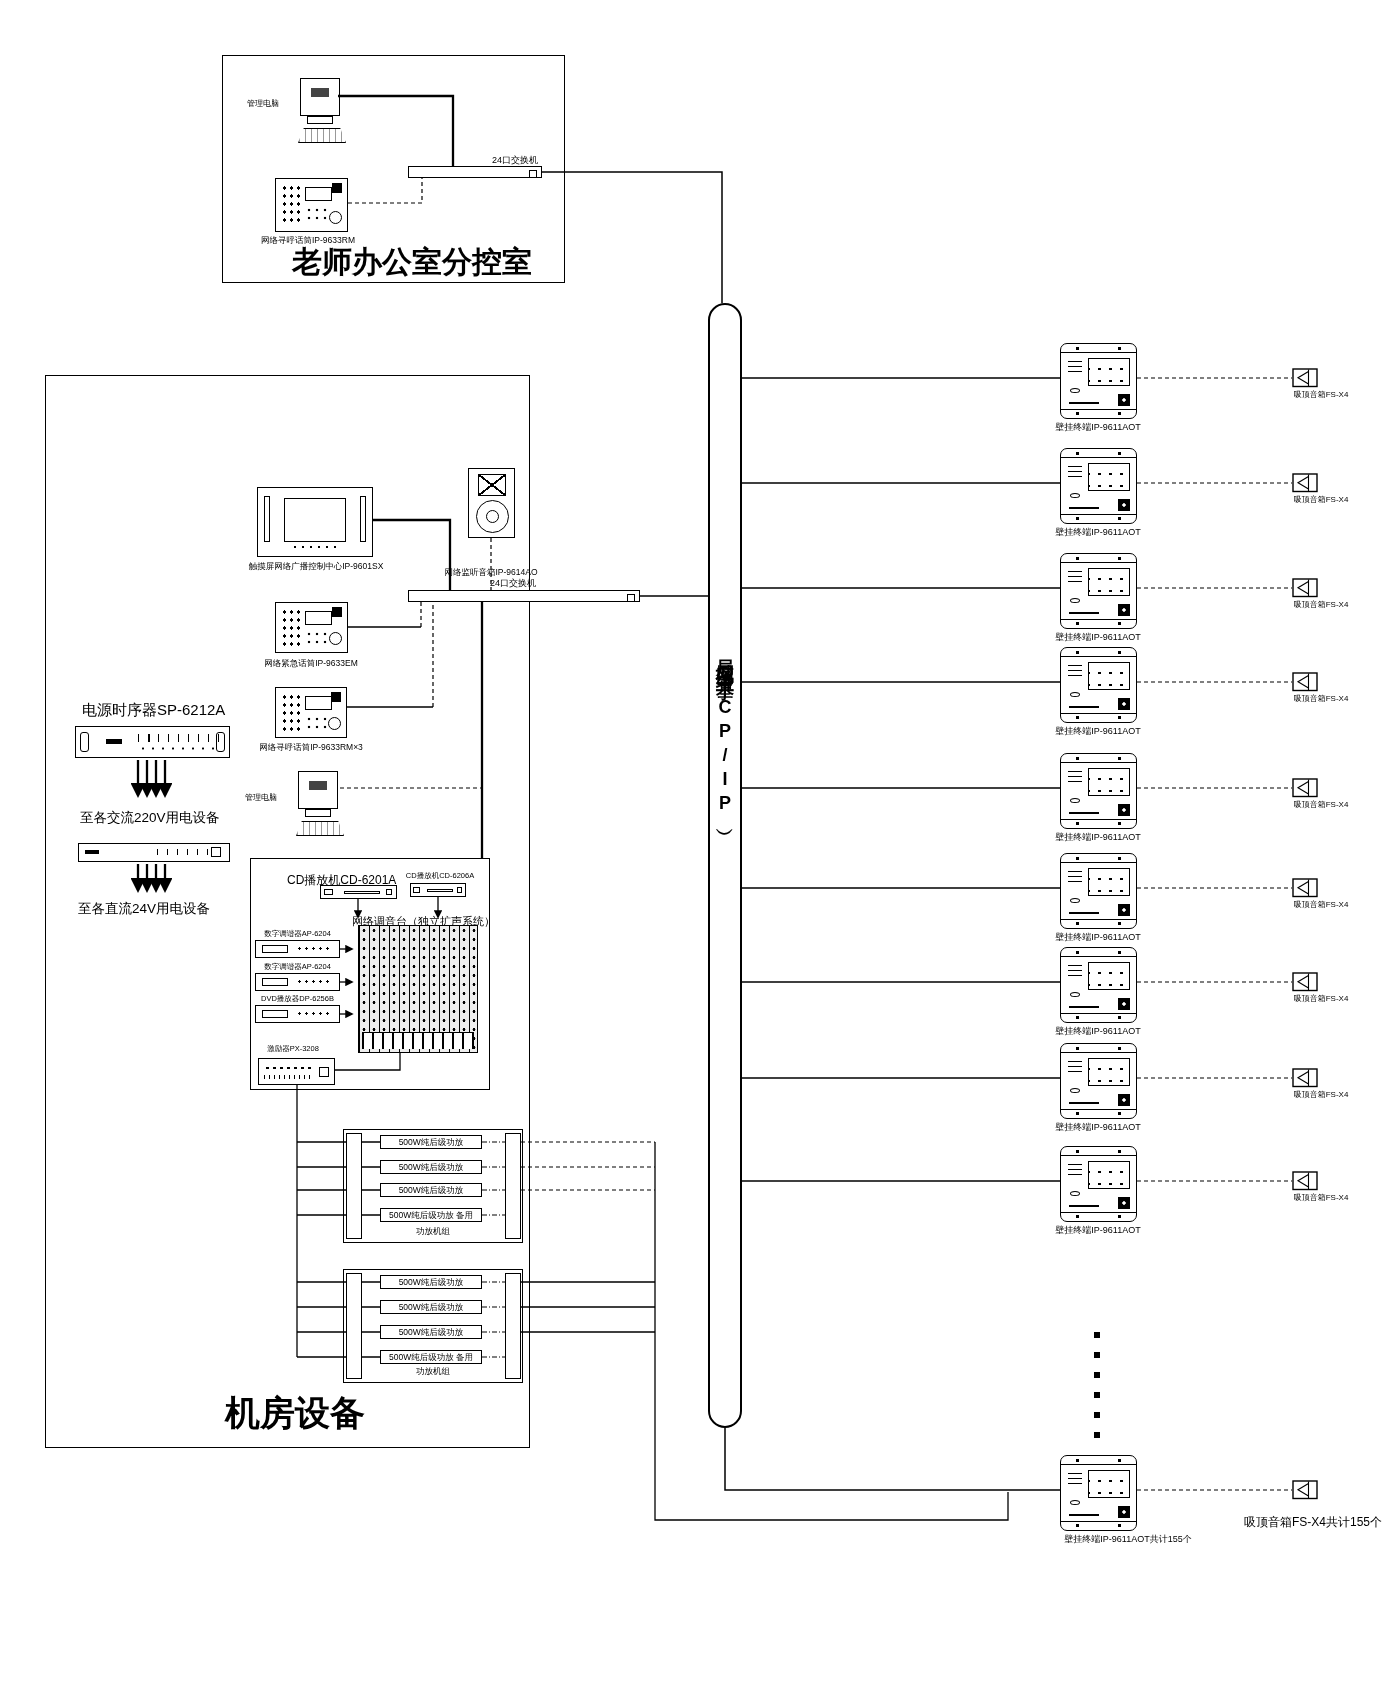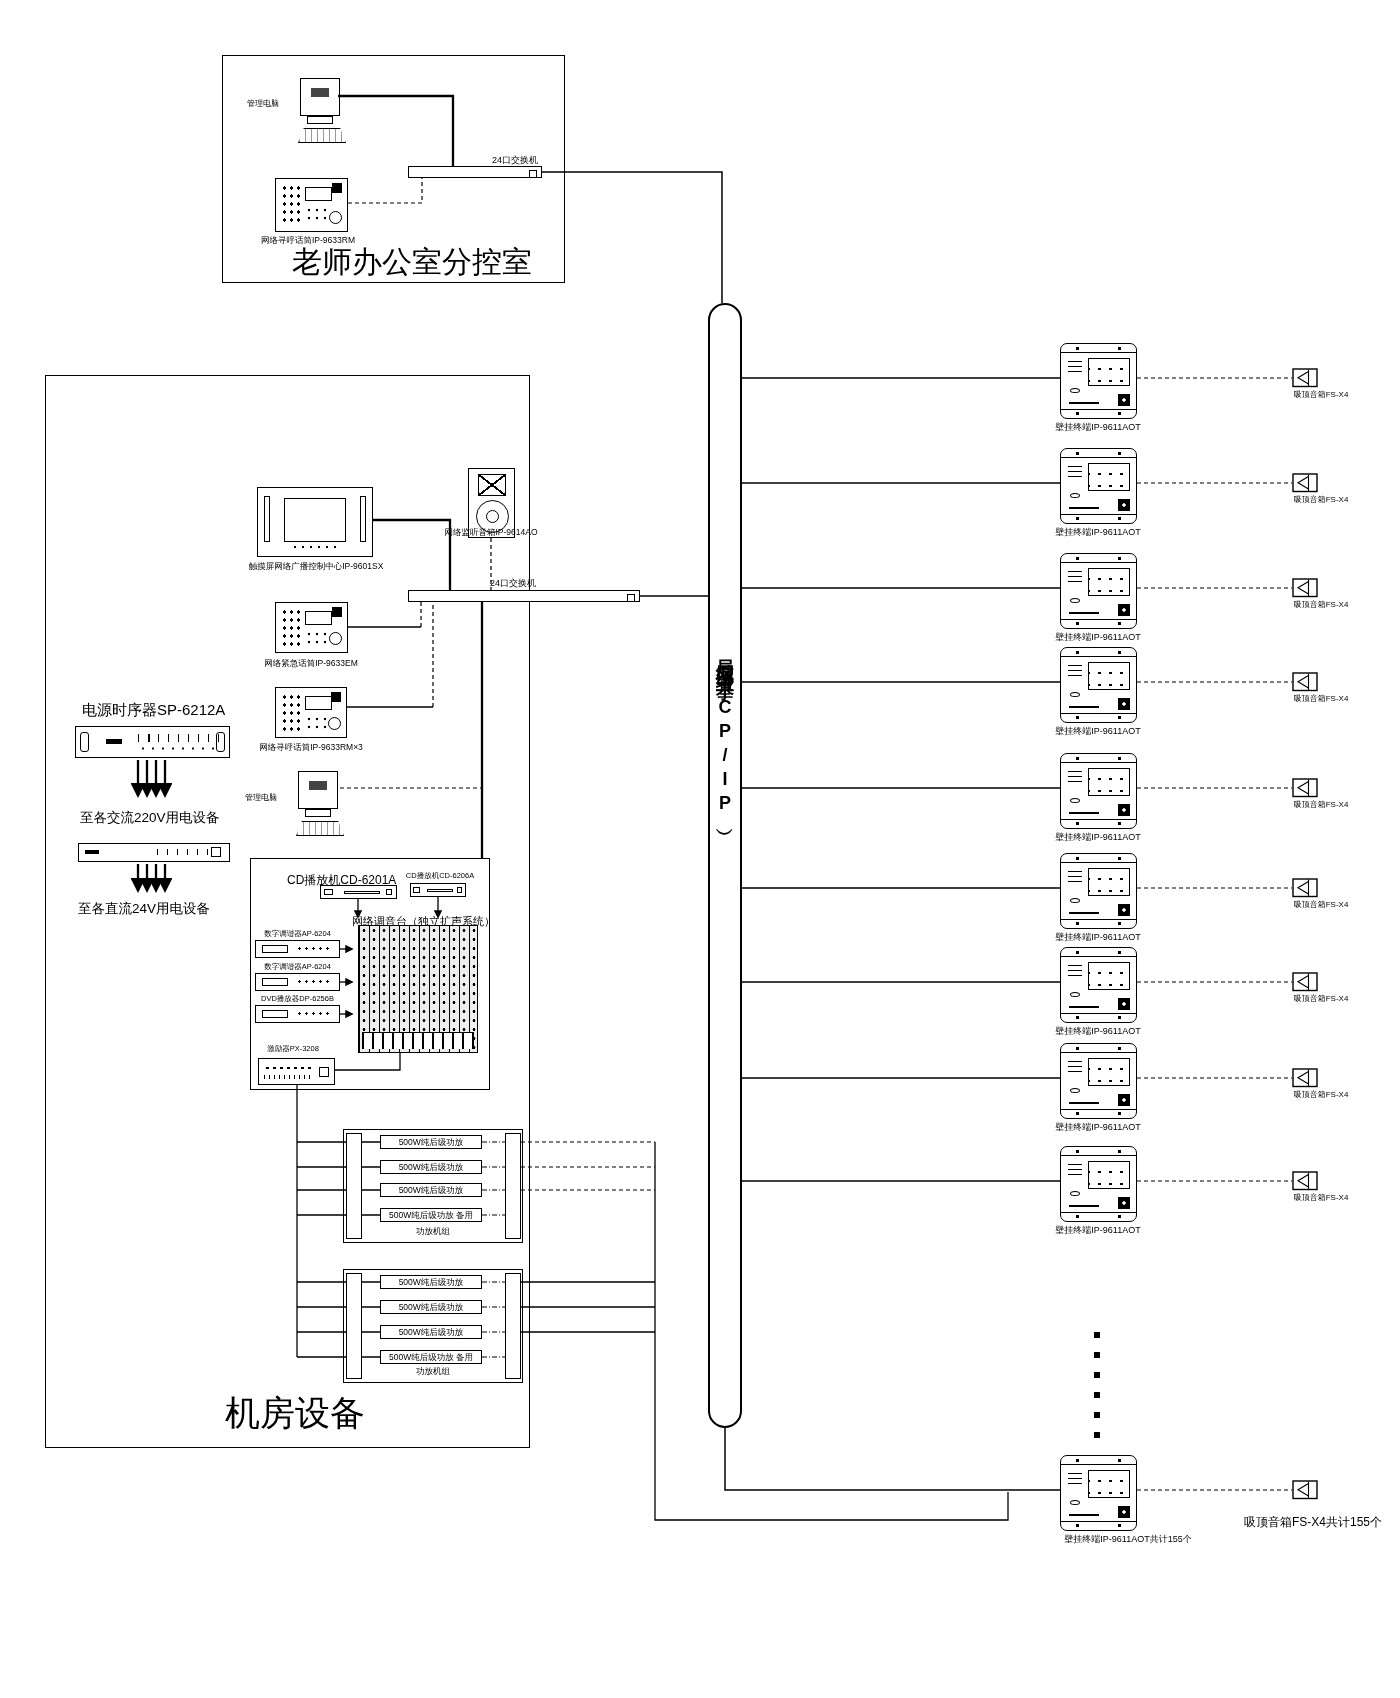--- a/index.html
+++ b/index.html
@@ -1,21 +1,21 @@
 <!DOCTYPE html>
 <html><head>
 <meta charset="utf-8">
 <style>
   html,body{margin:0;padding:0;background:#fff;}
   .cv{position:relative;width:1400px;height:1698px;background:#fff;overflow:hidden;
       font-family:"Liberation Sans","DejaVu Sans",sans-serif;color:#000;}
   .a{position:absolute;box-sizing:border-box;}
   .L{position:absolute;box-sizing:border-box;font:9px/1.15 "Liberation Sans","DejaVu Sans",sans-serif;
      color:#000;text-align:center;white-space:nowrap;}
-  .LB{font-weight:normal;}
+  .LB{font-weight:bold;}
   .D{position:absolute;box-sizing:border-box;border:1.5px solid #000;background:#fff;}
   .wires{position:absolute;left:0;top:0;pointer-events:none;}
   .w{stroke:#000;stroke-width:1.3;fill:none;}
   .w2{stroke:#000;stroke-width:1.5;fill:none;}
   .wt{stroke:#000;stroke-width:2.3;fill:none;}
   .wd{stroke:#000;stroke-width:1.2;fill:none;stroke-dasharray:4 3;}
   .wdd{stroke:#000;stroke-width:1;fill:none;stroke-dasharray:5 2 1 2;}
   .box{position:absolute;box-sizing:border-box;border:1.6px solid #000;background:transparent;}
   
   .pill{position:absolute;box-sizing:border-box;border:2px solid #000;border-radius:17px;background:#fff;}
@@ -205,21 +205,21 @@
     <div class="sl" style="right:6px"></div>
     <div class="scr2"></div>
     <div class="dr"></div>
   </div>
   <div class="L" style="left:228px;top:562px;width:176px;font-size:8.5px">触摸屏网络广播控制中心IP-9601SX</div>
 
   <div class="spk" style="left:468px;top:468px;width:47px;height:70px">
     <div class="horn"></div>
     <div class="cone"></div>
   </div>
-  <div class="L" style="left:428px;top:528px;width:126px;font-size:8.5px">网络监听音箱IP-9614AO</div>
+  <div class="L" style="left:428px;top:568px;width:126px;font-size:8.5px">网络监听音箱IP-9614AO</div>
 
   <div class="D" style="left:408px;top:590px;width:232px;height:12px;border-width:1.3px">
     <div class="swm"></div>
   </div>
   <div class="L" style="left:478px;top:578px;width:70px;font-size:9px">24口交换机</div>
 
   <div class="mic" style="left:275px;top:602px;width:73px;height:51px">
     <div class="keys"></div>
     <div class="scr"></div>
     <div class="btns"></div>

